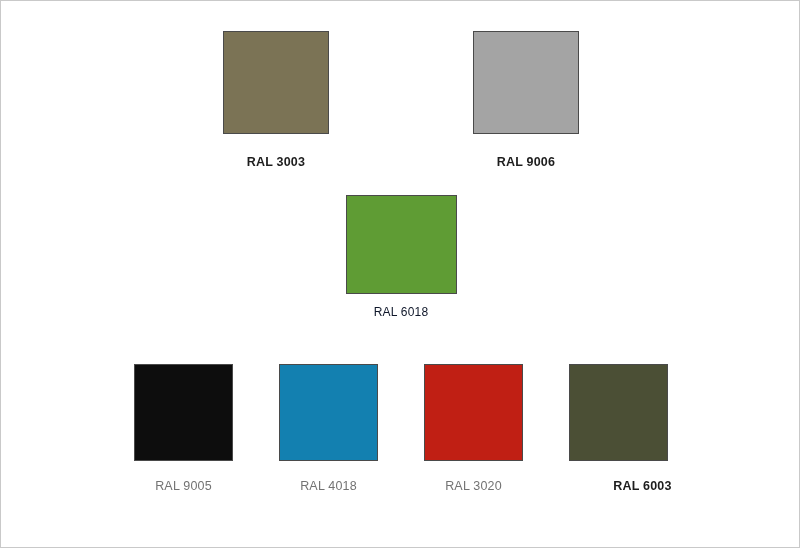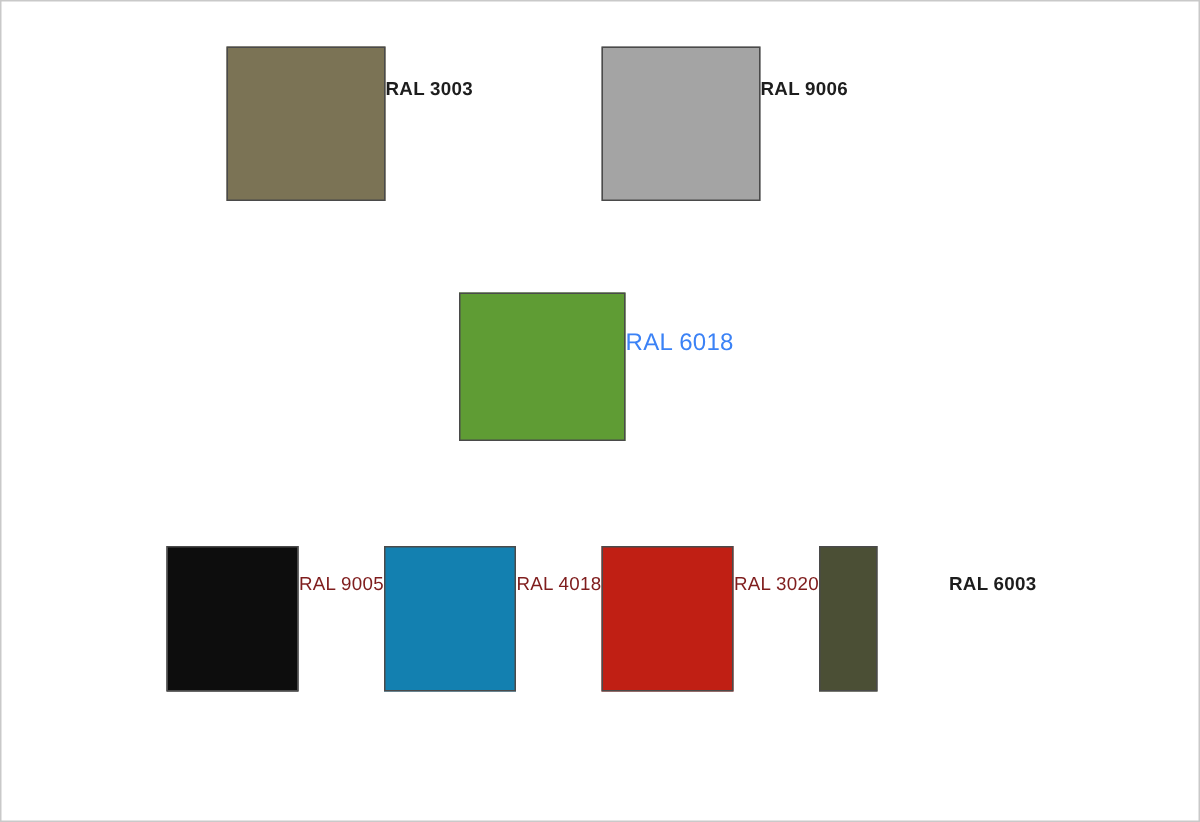--- a/index.html
+++ b/index.html
@@ -22,20 +22,22 @@
   .row {
     position: absolute;
     left: 0;
     width: 800px;
     display: flex;
     justify-content: center;
     align-items: flex-start;
   }
   .cell {
     display: flex;
+    flex-direction: column;
+    align-items: center;
   }
   .swatch {
     box-sizing: border-box;
     border: 1px solid #4a4a4a;
   }
   .label {
     text-align: center;
     white-space: nowrap;
     letter-spacing: 0.2px;
   }
@@ -49,35 +51,35 @@
     font-size: 12.5px;
     font-weight: bold;
     color: #1d1d1d;
   }
 
   
   #row-2 { top: 194px; }
   #row-2 .cell { width: 190px; }
   #row-2 .swatch { width: 111px; height: 99px; }
   #row-2 .label {
-    margin-top: 25px;
-    font-size: 16px;
+    margin-top: 11px;
+    font-size: 12px;
     font-weight: normal;
-    color: #3b82f6;
+    color: #0f172a;
   }
 
   
   #row-3 { top: 363px; }
   #row-3 .cell { width: 145px; }
   #row-3 .swatch { width: 99px; height: 97px; }
   #row-3 .label {
     margin-top: 18px;
     font-size: 12.5px;
     font-weight: normal;
-    color: #7f1d1d;
+    color: #737373;
   }
   
   #row-3 .cell:last-child .label {
     color: #1d1d1d;
     font-weight: bold;
     padding-left: 48px;
   }
 </style>
 </head>
 <body>

